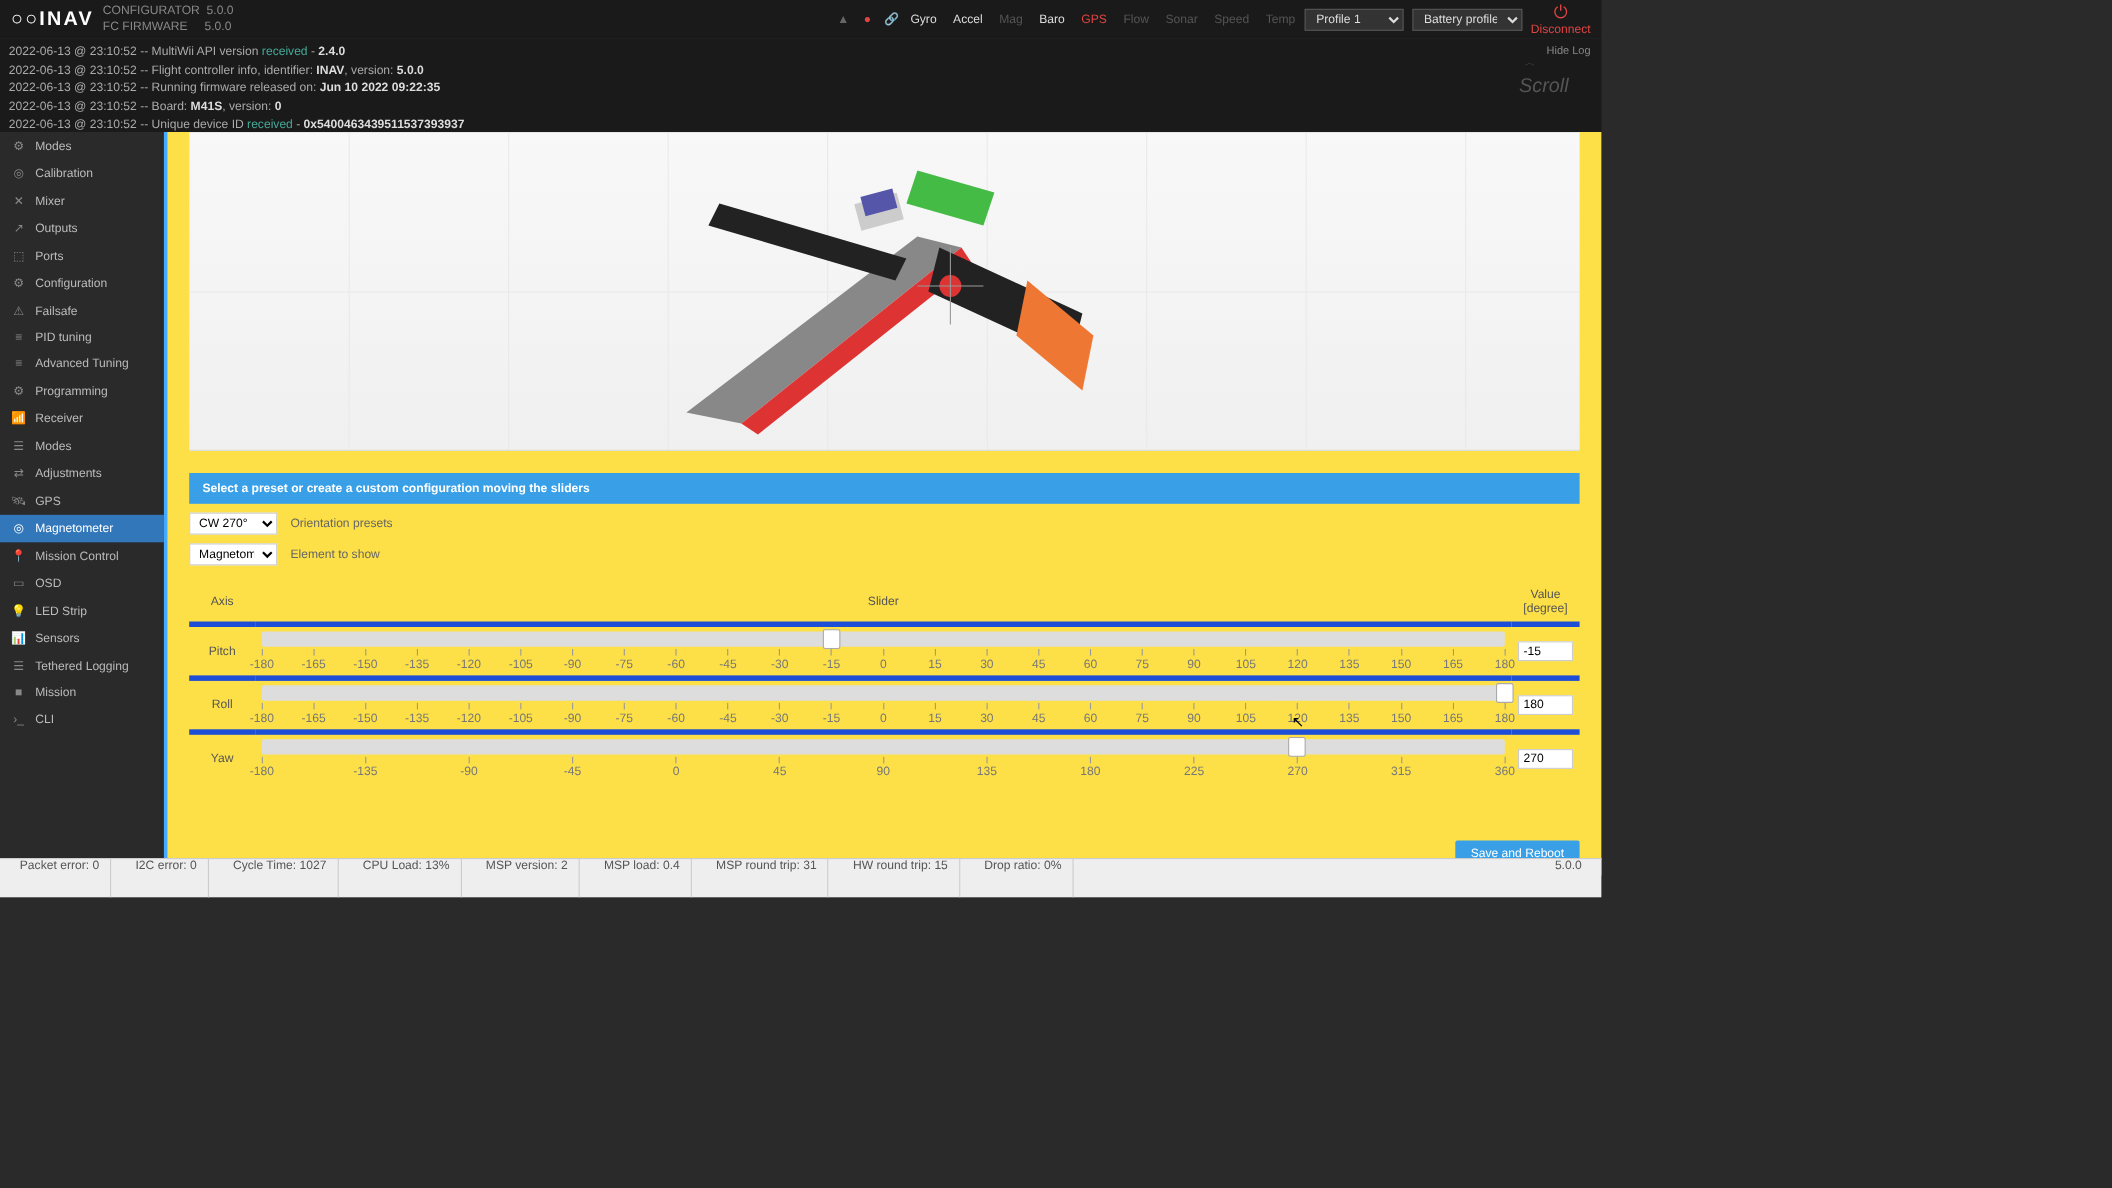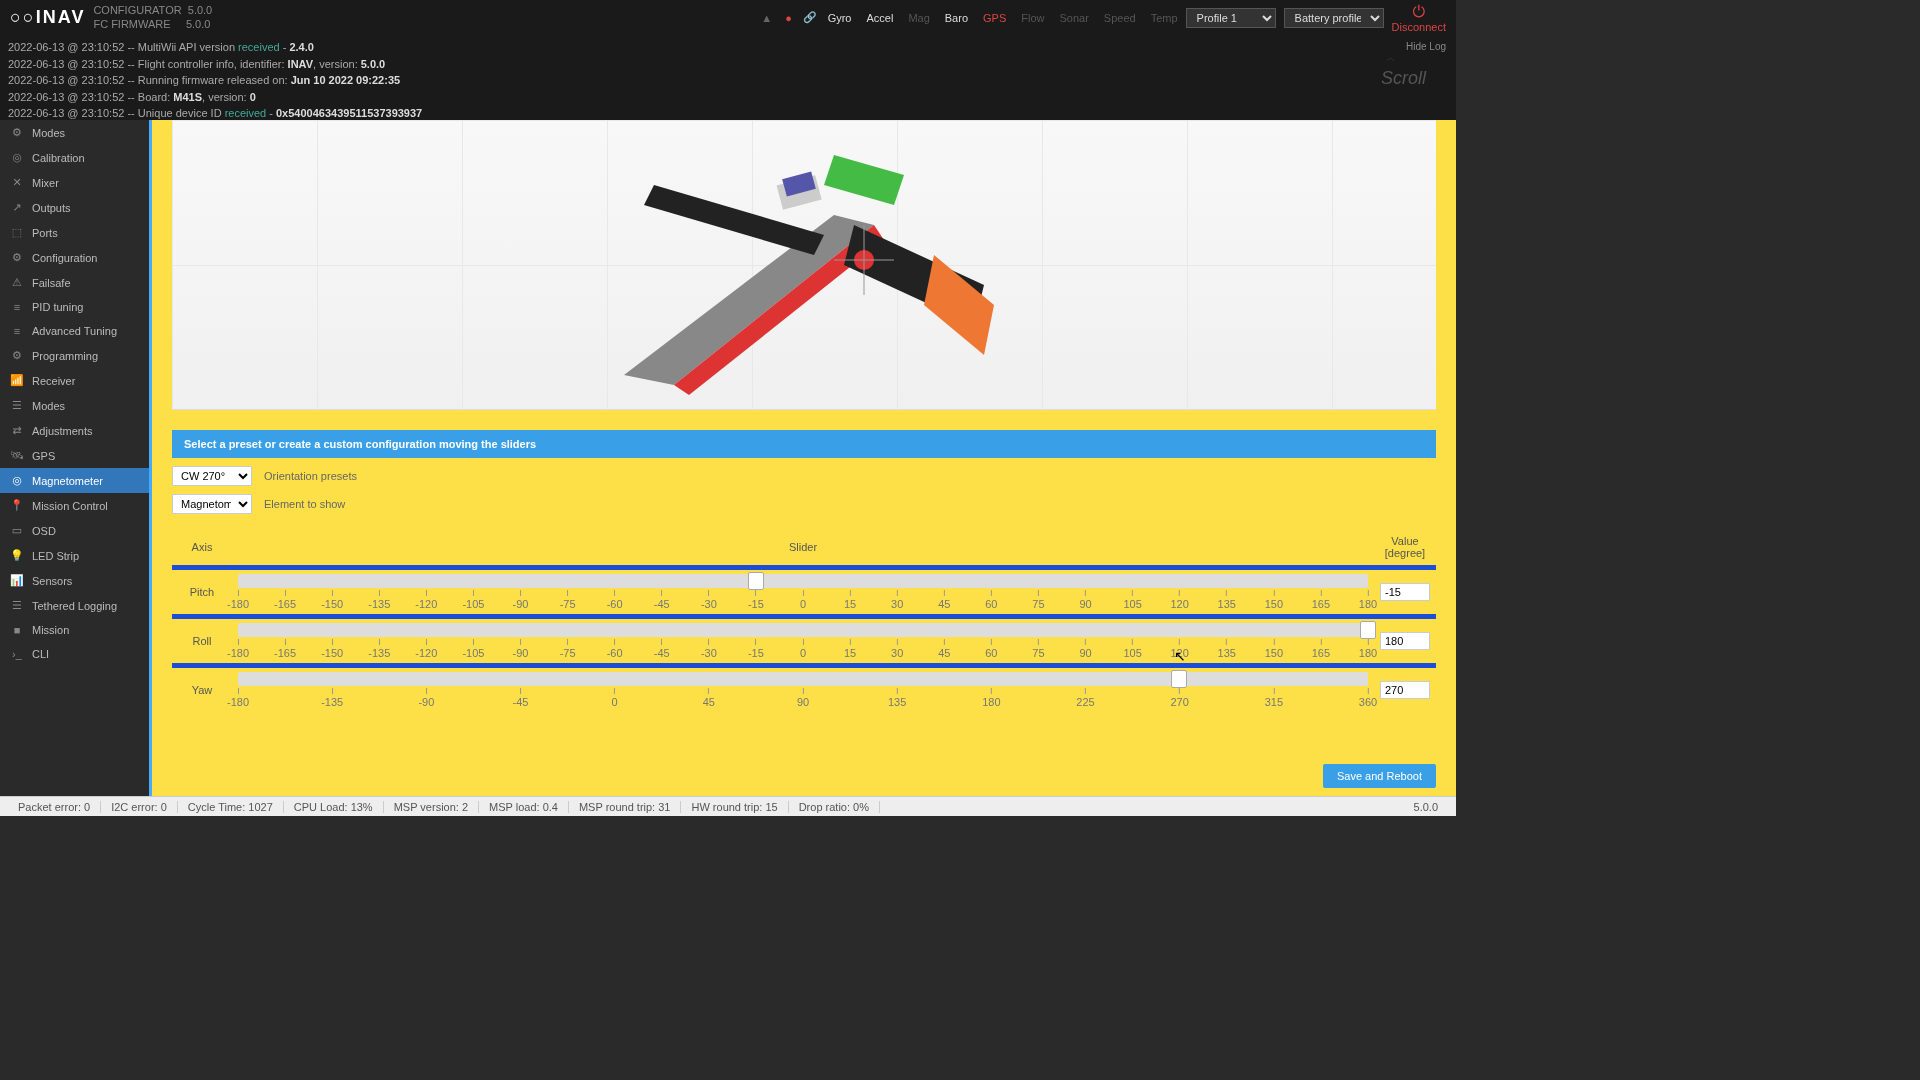--- a/index.html
+++ b/index.html
@@ -44,21 +44,21 @@
 .axis-cell{width:60px;text-align:center;color:#555;font-size:11px}
 .slider-cell{position:relative}
 .slider-track{height:14px;background:#ddd;border-radius:2px;position:relative;margin-bottom:2px}
 .slider-thumb{position:absolute;width:16px;height:18px;background:#fff;border:1px solid #aaa;border-radius:2px;top:-2px;transform:translateX(-50%)}
 .tick-row{display:flex;justify-content:space-between;font-size:9px;color:#777;position:relative;height:20px}
 .tick{position:absolute;transform:translateX(-50%);text-align:center}
 .tick::before{content:"";display:block;width:1px;height:6px;background:#999;margin:0 auto 2px}
 .value-cell{width:60px}
 .value-input{width:50px;border:1px solid #ccc;padding:2px 4px;font-size:11px;text-align:left}
 .save-btn{position:absolute;right:20px;bottom:8px;background:#39a0e8;color:#fff;border:none;padding:6px 14px;font-size:11px;cursor:pointer;border-radius:2px}
-.footer{height:20px;background:#eee;color:#555;display:flex;align-items:center;padding:0 8px;font-size:10px;gap:0;border-top:1px solid #ccc;position:absolute;bottom:0;left:0;right:0}
+.footer{height:36px;background:#eee;color:#555;display:flex;padding:0 8px;font-size:10px;gap:12px;border-top:1px solid #ccc;position:absolute;bottom:0;left:0;right:0}
 .footer-item{padding:0 10px;border-right:1px solid #ccc}
 .footer-right{margin-left:auto;padding:0 10px}
 .cursor-arrow{position:absolute;left:1174px;top:648px;font-size:14px;color:#000;z-index:100;pointer-events:none}
 </style>
 </head>
 <body>
 
 <div class="header">
   <span class="logo">○○INAV</span>
   <div class="version-info">

